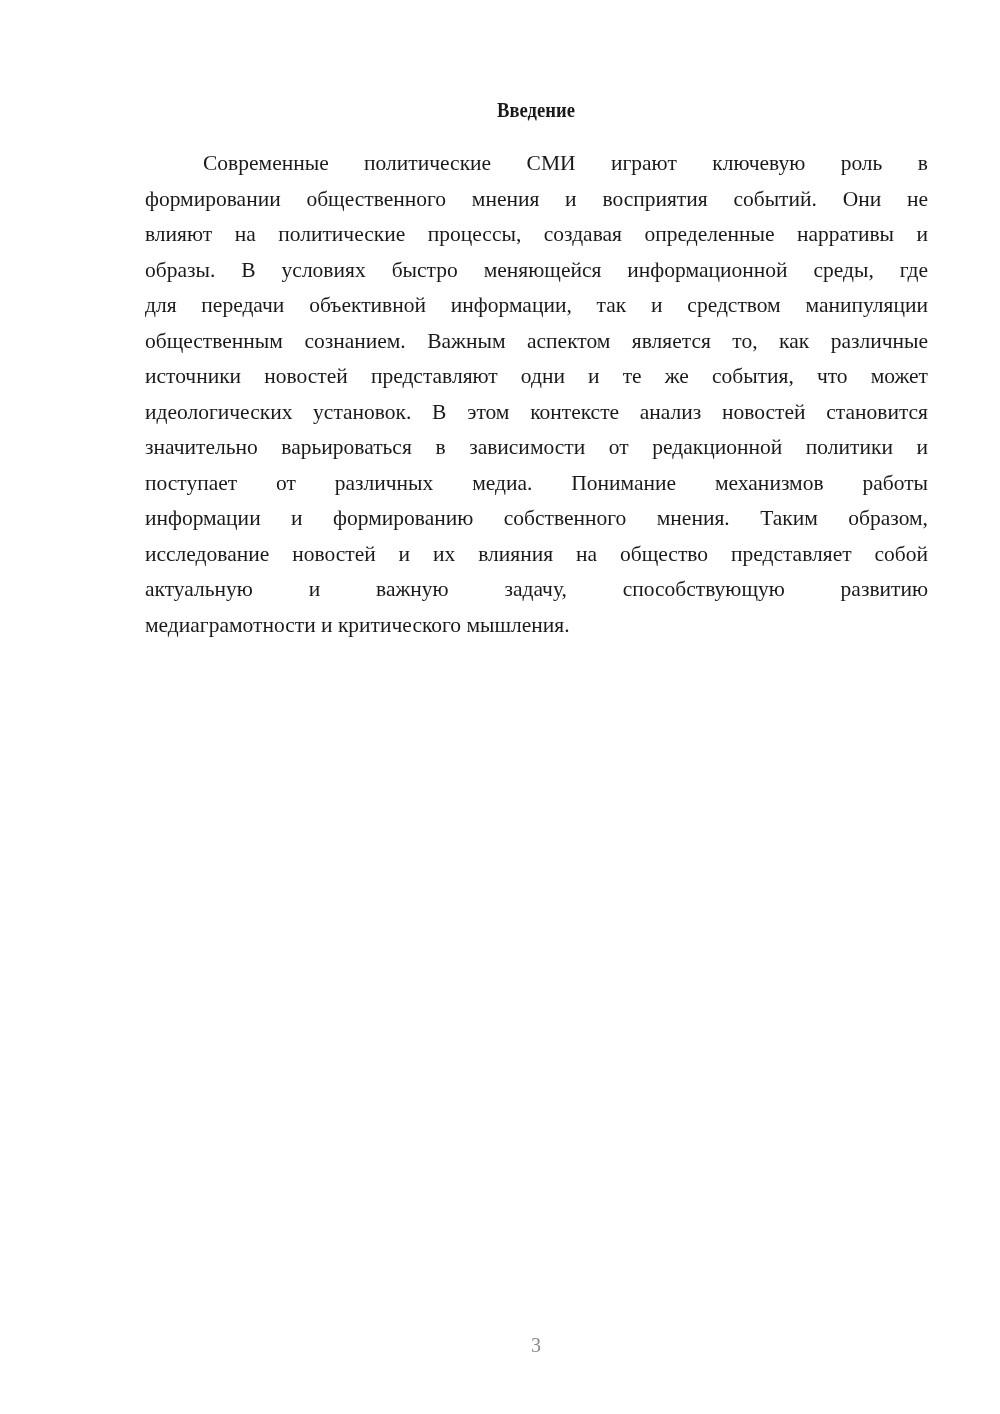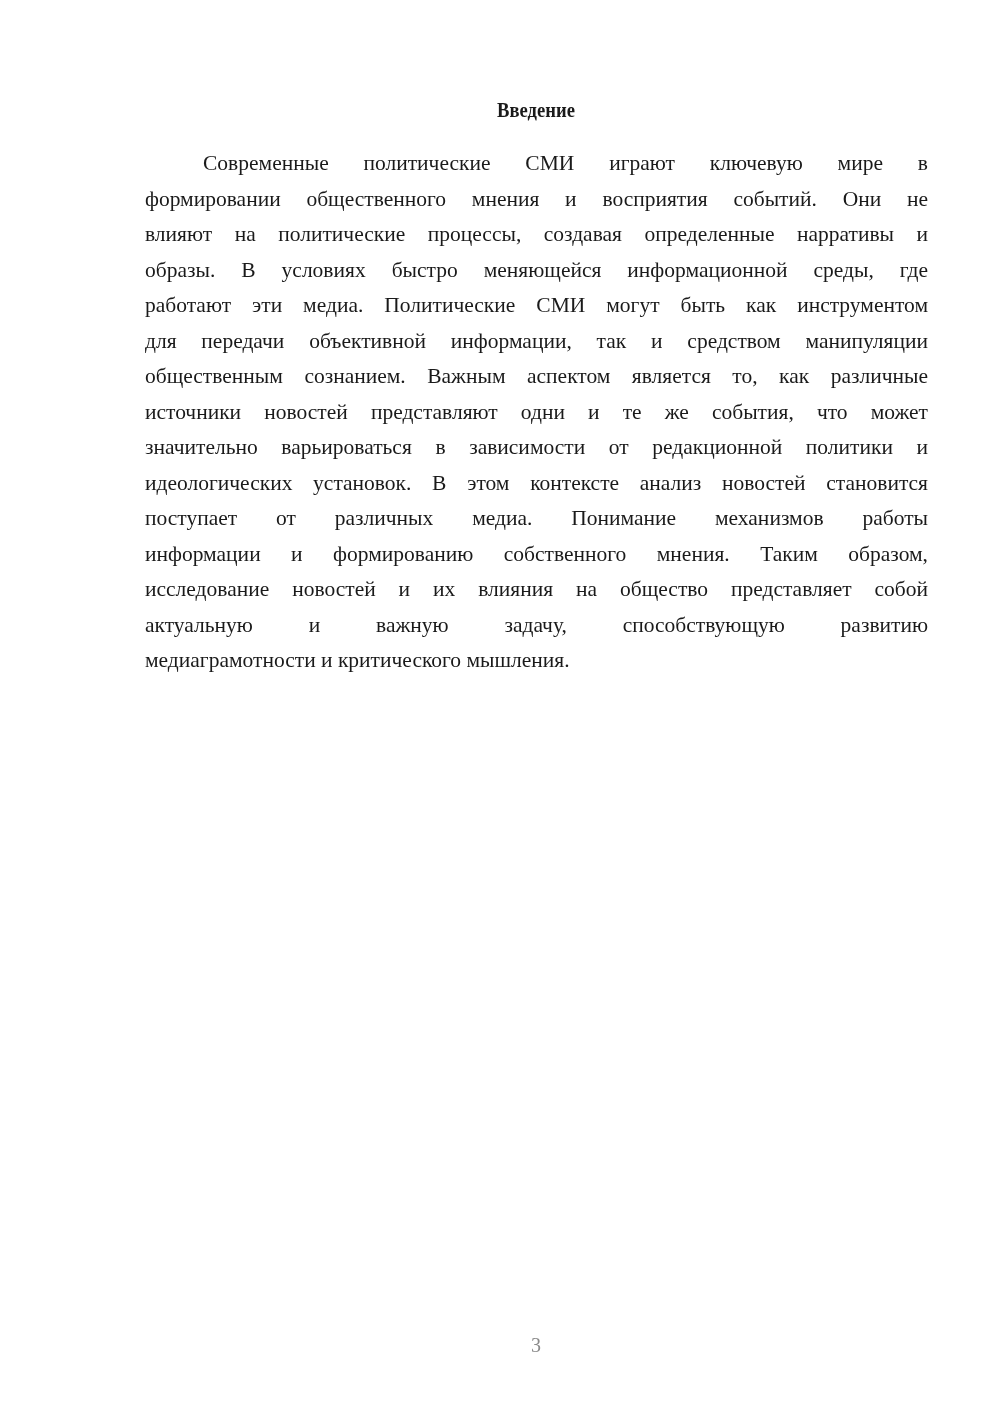--- a/index.html
+++ b/index.html
@@ -69,30 +69,29 @@
       color: #8a8a8a;
     }
   </style>
 </head>
 <body>
 
 <div class="page">
   <div class="title">Введение</div>
 
   <div class="body-text">
-    <span class="line first">Современные политические СМИ играют ключевую мире в</span>
+    <span class="line first">Современные политические СМИ играют ключевую роль в</span>
     <span class="line">формировании общественного мнения и восприятия событий. Они не</span>
     <span class="line">влияют на политические процессы, создавая определенные нарративы и</span>
     <span class="line">образы. В условиях быстро меняющейся информационной среды, где</span>
-    <span class="line">работают эти медиа. Политические СМИ могут быть как инструментом</span>
     <span class="line">для передачи объективной информации, так и средством манипуляции</span>
     <span class="line">общественным сознанием. Важным аспектом является то, как различные</span>
     <span class="line">источники новостей представляют одни и те же события, что может</span>
+    <span class="line">идеологических установок. В этом контексте анализ новостей становится</span>
     <span class="line">значительно варьироваться в зависимости от редакционной политики и</span>
-    <span class="line">идеологических установок. В этом контексте анализ новостей становится</span>
     <span class="line">поступает от различных медиа. Понимание механизмов работы</span>
     <span class="line">информации и формированию собственного мнения. Таким образом,</span>
     <span class="line">исследование новостей и их влияния на общество представляет собой</span>
     <span class="line">актуальную и важную задачу, способствующую развитию</span>
     <span class="line last">медиаграмотности и критического мышления.</span>
   </div>
 
   <div class="page-number">3</div>
 </div>
 

